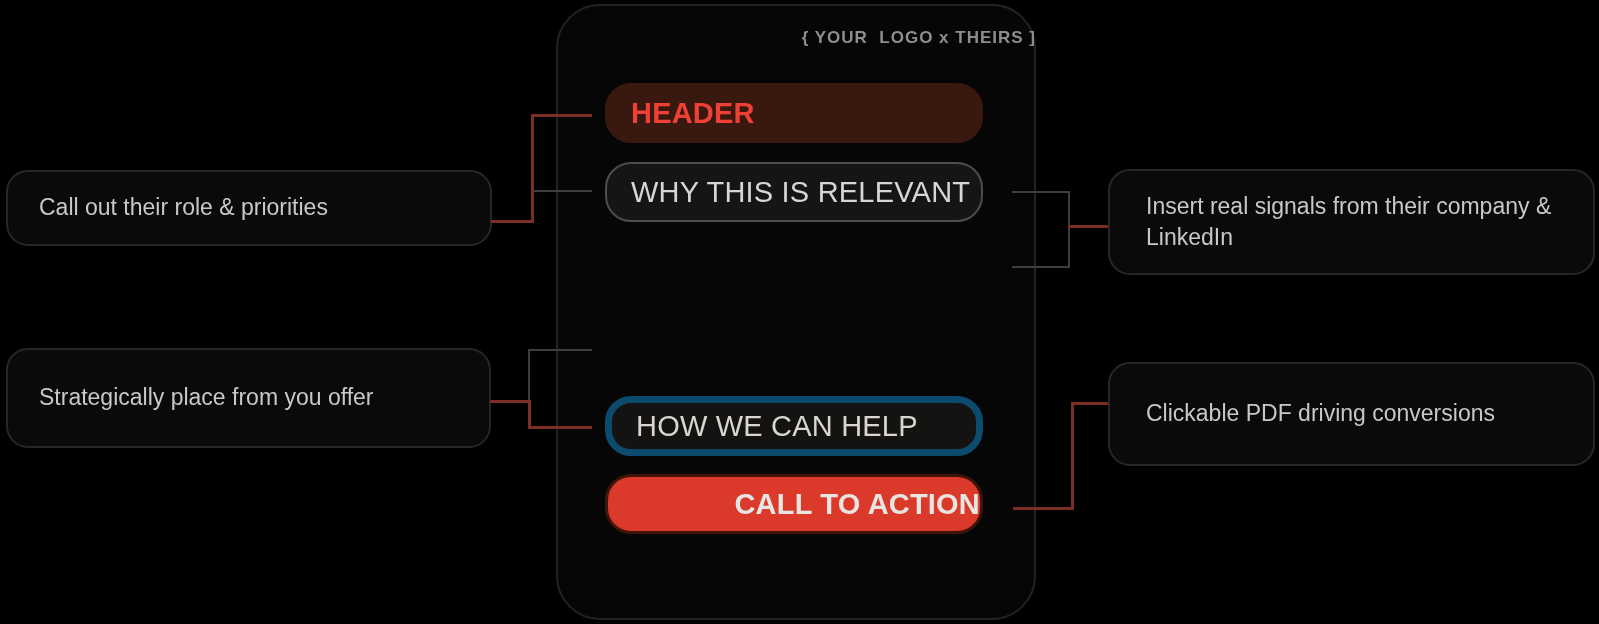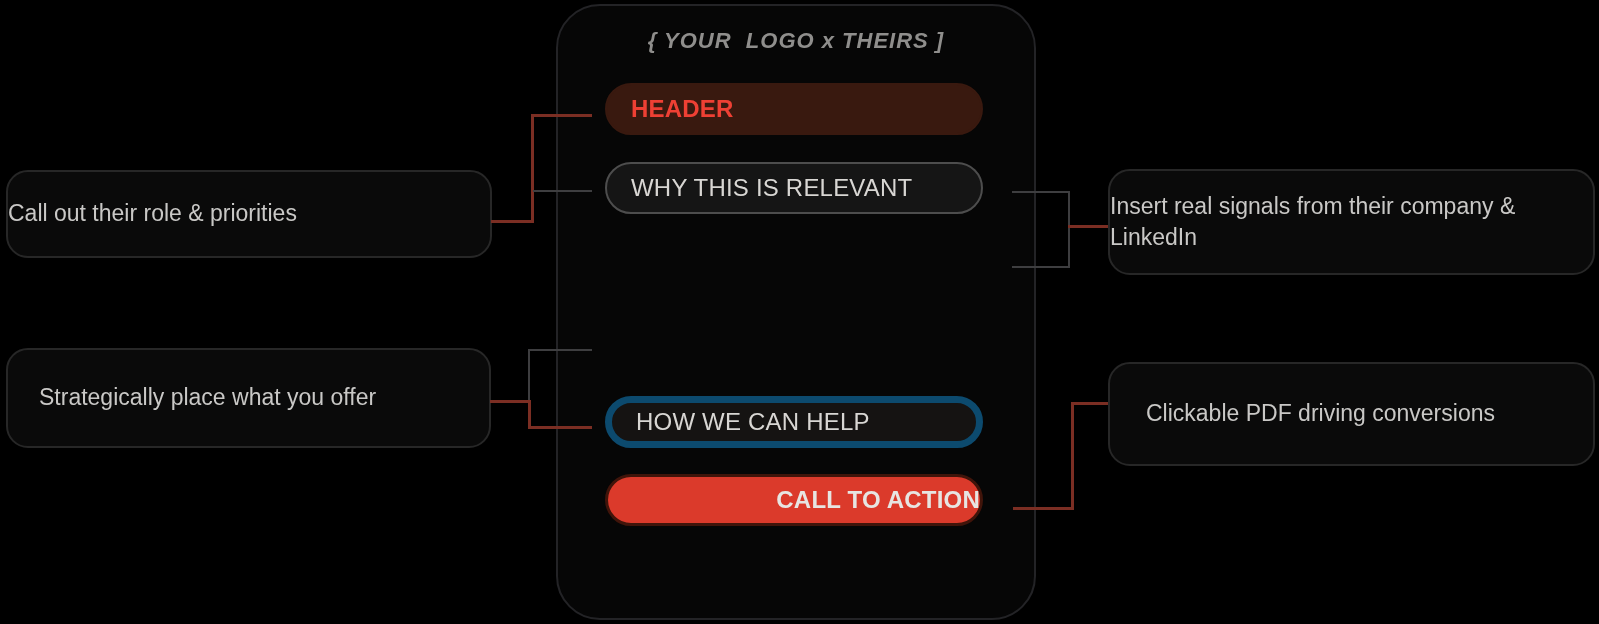--- a/index.html
+++ b/index.html
@@ -7,44 +7,44 @@
     position:relative;width:1599px;height:624px;background:#000;
     font-family:"Liberation Sans", sans-serif;overflow:hidden;
   }
   
   .panel{
     position:absolute;left:556px;top:4px;width:480px;height:616px;
     background:#060606;border:2px solid #232326;border-radius:44px;
     box-sizing:border-box;z-index:1;
   }
   .logo-label{
-    position:absolute;left:556px;top:28px;width:480px;text-align:center;
-    color:#8f8e8c;font-size:22px;font-weight:bold;font-style:italic;
+    position:absolute;left:556px;top:28px;width:480px;text-align:right;
+    color:#8f8e8c;font-size:17px;font-weight:bold;
     letter-spacing:1px;white-space:pre;z-index:3;
   }
   
   .pill{
-    position:absolute;left:605px;width:378px;height:52px;
+    position:absolute;left:605px;width:378px;height:60px;
     border-radius:26px;box-sizing:border-box;display:flex;align-items:center;
-    padding-left:24px;font-size:24px;letter-spacing:0.2px;z-index:3;
+    padding-left:24px;font-size:29px;letter-spacing:0.2px;z-index:3;
   }
   .pill-outline{background:#151515;border:2px solid #4d4d4d;color:#d8d6d3;}
   .pill-header{background:#39190f;border:2px solid #39190f;color:#ee4034;font-weight:bold;}
   .pill-outline-red{background:#151312;border:7px solid #0c4a6e;color:#d8d6d3;}
   .pill-cta{background:#db3a2b;border:3px solid #40140a;color:#e7e5e2;font-weight:bold;}
   .p0{top:83px;}.p1{top:162px;}.p2{top:240px;}.p3{top:318px;}.p4{top:396px;}.p5{top:474px;justify-content:flex-end;}
   
   .callout{
     position:absolute;background:#0a0a0a;border:2px solid #272727;border-radius:22px;
     box-sizing:border-box;display:flex;align-items:center;
     color:#c9c8c6;font-size:23px;line-height:1.35;z-index:2;
   }
-  .co-lt{left:6px;top:170px;width:486px;height:88px;}
+  .co-lt{left:6px;top:170px;width:486px;height:76px;padding-left:31px;}
   .co-lb{left:6px;top:348px;width:485px;height:100px;padding-left:31px;}
-  .co-rt{left:1108px;top:169px;width:487px;height:106px;padding-right:40px;}
+  .co-rt{left:1108px;top:169px;width:487px;height:106px;padding-left:36px;padding-right:40px;}
   .co-rb{left:1108px;top:362px;width:487px;height:104px;padding-left:36px;padding-right:40px;}
   
   .ln{position:absolute;z-index:2;}
   .red{background:#7b2e23;}
   .gray{background:#3e3e40;}
 </style>
 </head>
 <body>
 
 <div id="stage">
@@ -62,21 +62,21 @@
     <span>HOW WE CAN HELP</span>
   </div>
   <div class="pill pill-cta p5">
     <span>CALL TO ACTION</span>
   </div>
 
   <div class="callout co-lt">
     <span>Call out their role &amp; priorities</span>
   </div>
   <div class="callout co-lb">
-    <span>Strategically place what you offer</span>
+    <span>Strategically place from you offer</span>
   </div>
   <div class="callout co-rt">
     <span>Insert real signals from their company &amp; LinkedIn</span>
   </div>
   <div class="callout co-rb">
     <span>Clickable PDF driving conversions</span>
   </div>
 
   <div class="ln red" style="left:491px;top:220px;width:42px;height:3px;"></div>
   <div class="ln red" style="left:531px;top:115px;width:3px;height:108px;"></div>

